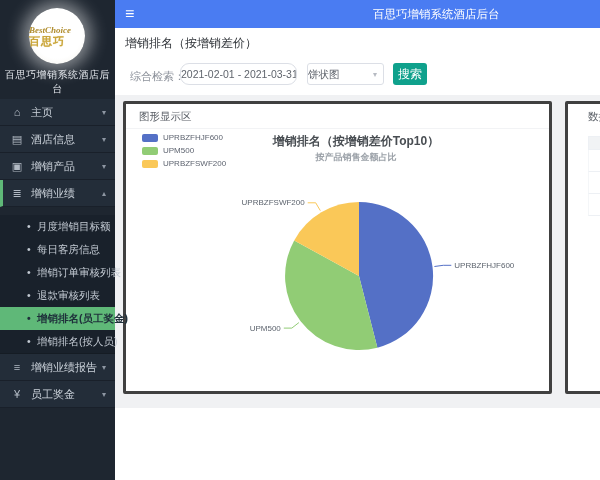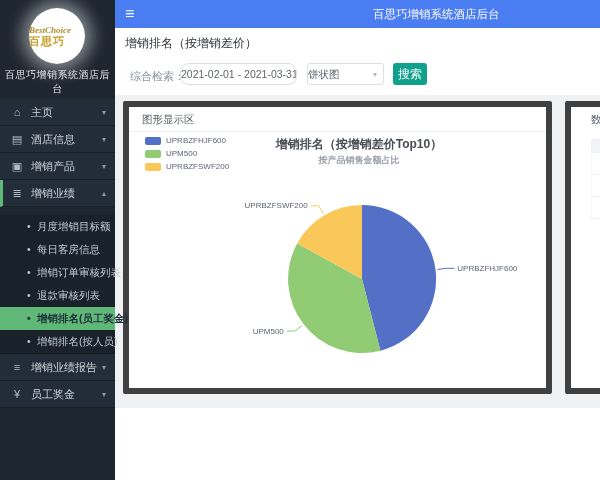--- a/index.html
+++ b/index.html
@@ -57,21 +57,21 @@
     font-size:10.5px; color:#5f646c; line-height:20px; cursor:pointer;
   }
   .select-chev { position:absolute; right:6px; top:0; line-height:21px; font-size:8px; color:#b6bac2; }
   .search-btn {
     position:absolute; left:278px; top:35px; width:34px; height:22px;
     background:#0fa18c; border:none; border-radius:3px; color:#ffffff;
     font-family:Liberation Serif, serif; font-size:12px; cursor:pointer;
   }
   
   .content { position:absolute; left:115px; top:95px; width:485px; height:313px; background:#f0f1f3; }
-  .panel { position:absolute; background:#ffffff; border:6px solid #404040; border-radius:2px; }
+  .panel { position:absolute; background:#ffffff; border:3px solid #404040; border-radius:2px; }
   .chart-panel { left:8px; top:6px; width:429px; height:293px; }
   .data-panel { left:450px; top:6px; width:230px; height:293px; }
   .panel-head { height:25px; line-height:25px; padding-left:13px; font-size:10.5px; color:#5a5f66; border-bottom:1px solid #f2f3f5; }
   .data-panel .panel-head { padding-left:20px; border-bottom:none; }
   .legend { position:absolute; left:16px; top:30px; z-index:2; }
   .legend-item { display:flex; align-items:center; height:8px; margin-bottom:5px; cursor:pointer; }
   .legend-swatch { width:16px; height:8px; border-radius:2px; margin-right:5px; flex:none; }
   .legend-label { font-size:8px; color:#5e6470; line-height:8px; white-space:nowrap; }
   .chart-title { position:absolute; left:110px; top:29px; width:240px; text-align:center; font-size:12px; font-weight:bold; color:#484d52; white-space:nowrap; }
   .chart-subtitle { position:absolute; left:110px; top:47px; width:240px; text-align:center; font-size:9px; color:#9ba1a8;font-weight:bold; }

